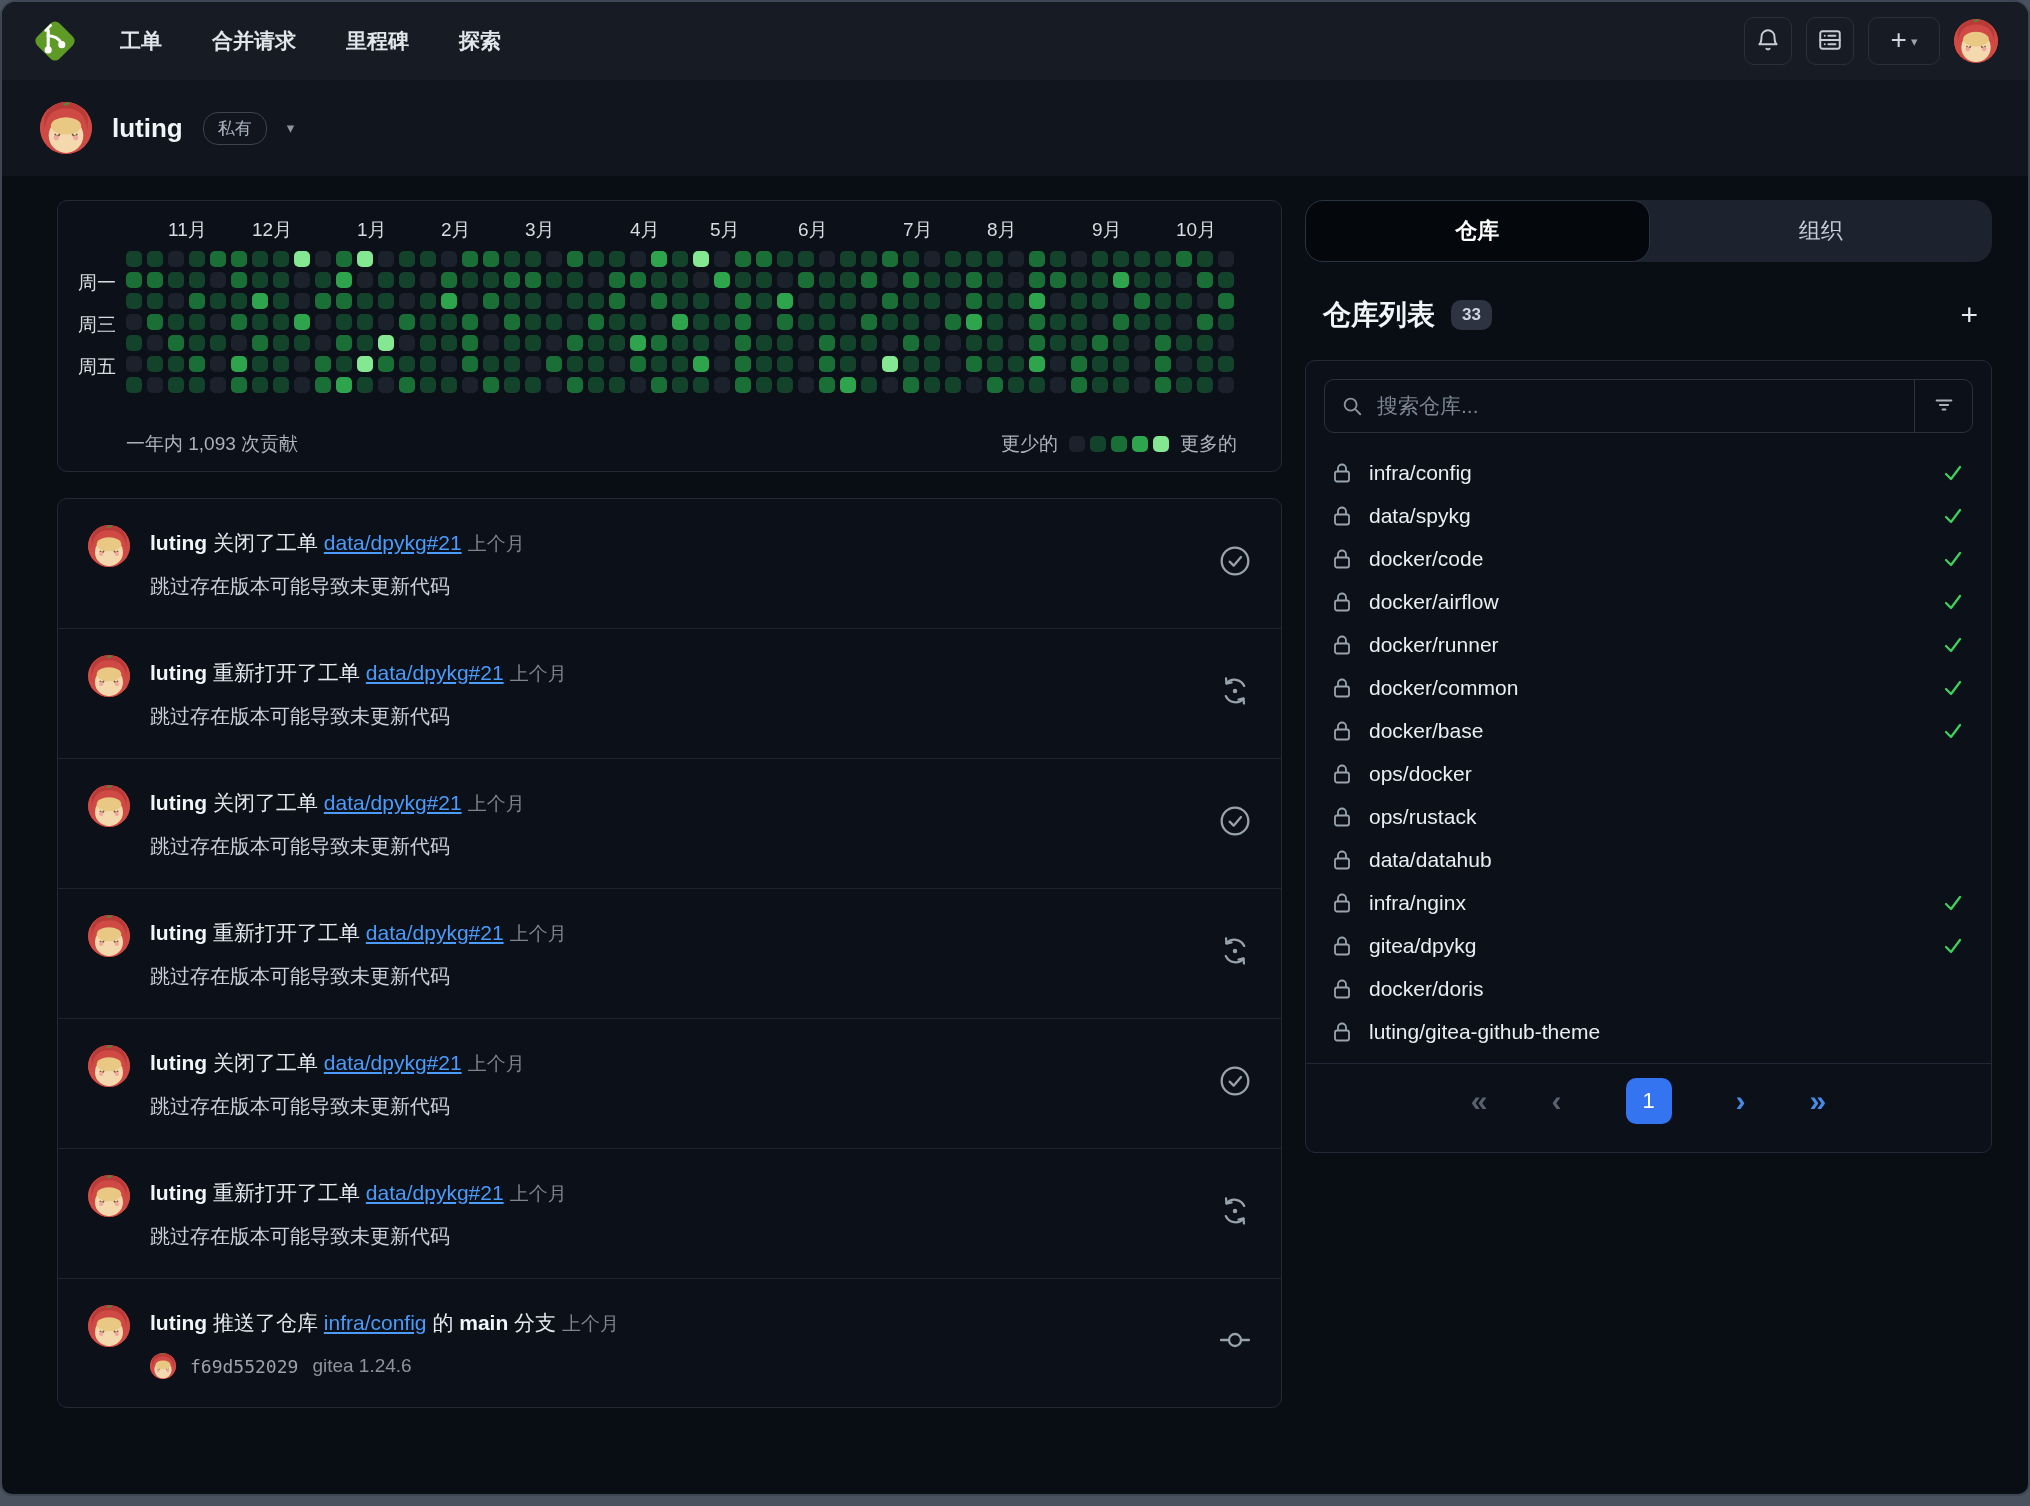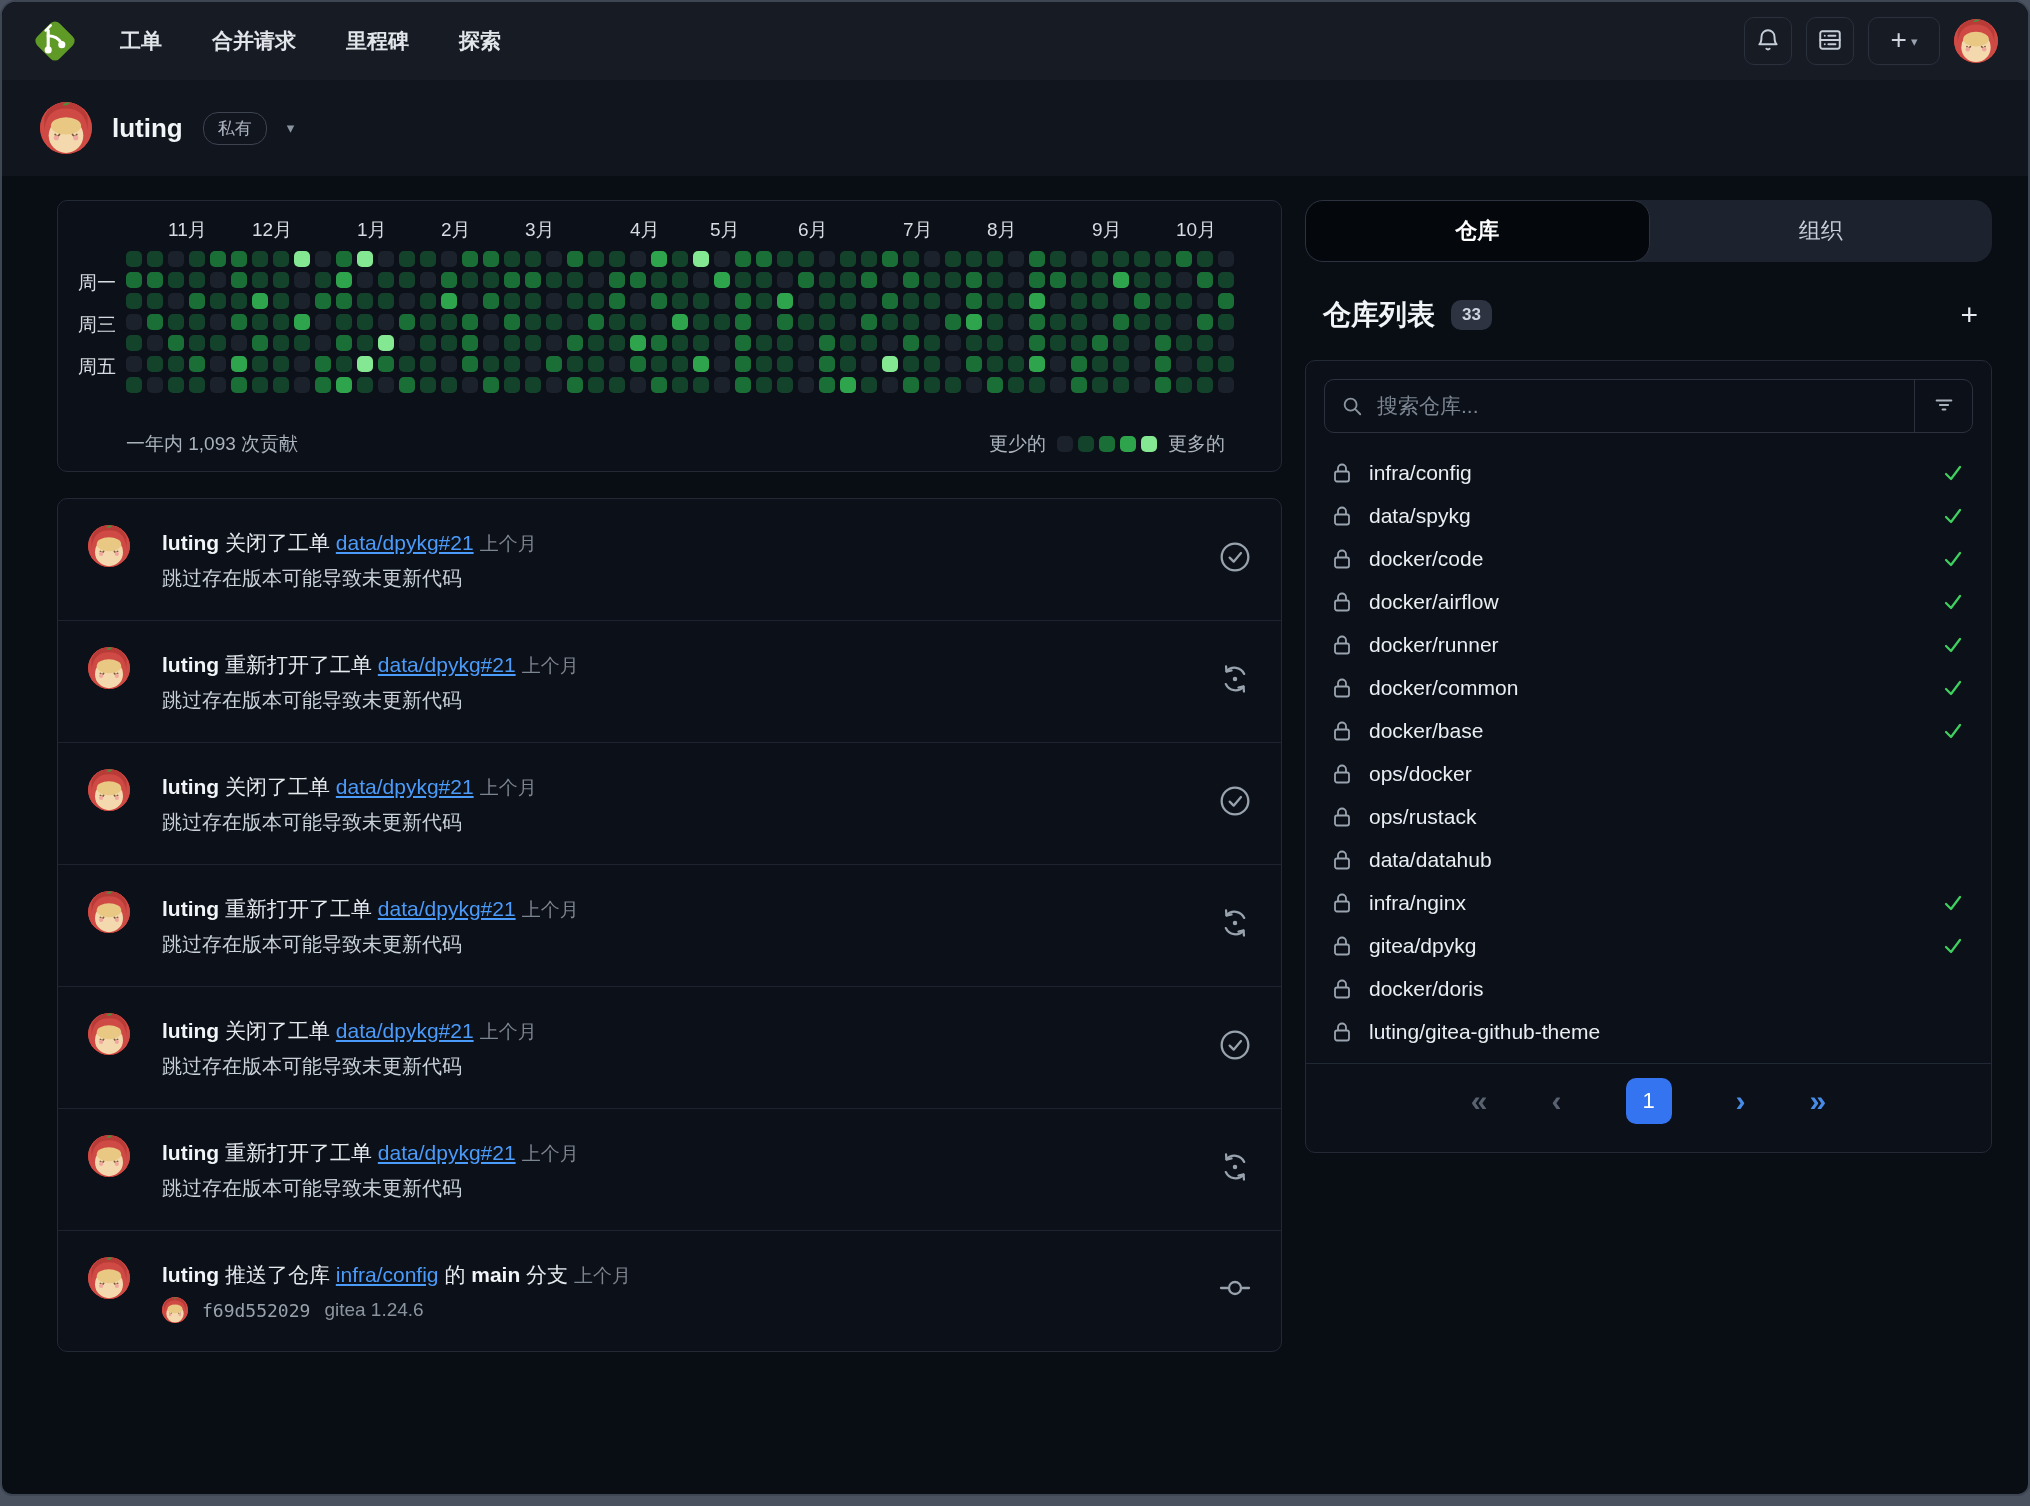--- a/index.html
+++ b/index.html
@@ -63,33 +63,33 @@
   .card {
     background:#0c1018; border:1px solid #232a36; border-radius:10px;
   }
 
   
   .hm-card { padding:16px 0 14px 0; }
   .hm-body { position:relative; height:206px; }
   .hm-month { position:absolute; top:0; font-size:19px; color:#d7dce2; }
   .hm-day { position:absolute; width:58px; text-align:right; font-size:19px; color:#d7dce2; }
   .hm-cell { position:absolute; width:16px; height:16px; border-radius:5px; }
-  .hm-foot { display:flex; align-items:center; margin:8px 56px 0 68px; }
+  .hm-foot { display:flex; align-items:center; margin:8px 44px 0 68px; }
   .hm-total { font-size:19px; color:#aab2bc; }
   .hm-legend { margin-left:auto; display:flex; align-items:center; gap:5px; }
   .hm-legend-label { font-size:19px; color:#aab2bc; }
   .hm-legend-label.less { margin-right:6px; }
   .hm-legend-label.more { margin-left:6px; }
   .hm-legend-sq { width:16px; height:16px; border-radius:5px; }
 
   
   .feed-card { margin-top:26px; overflow:hidden; }
   .feed-item { display:flex; padding:26px 30px 28px 30px; border-top:1px solid #1d2430; }
   .feed-item:first-child { border-top:none; }
-  .feed-main { margin-left:32px; display:flex; flex-direction:column; gap:8px; padding-top:4px; }
+  .feed-main { margin-left:20px; display:flex; flex-direction:column; gap:16px; padding-top:4px; }
   .feed-title { font-size:21px; color:#e6eaef; }
   .feed-title .actor { font-weight:bold; color:#f2f5f8; }
   .flink { color:#4b9bfa; text-decoration:underline; cursor:pointer; }
   .ftime { color:#7d8590; font-size:19px; margin-left:6px; }
   .feed-body { font-size:20px; color:#c9d1d9; }
   .feed-icon { margin-left:auto; align-self:center; color:#99a3ae; flex:none; }
   .commit-line { display:flex; align-items:center; gap:14px; }
   .commit-hash { font-family:"DejaVu Sans Mono", monospace; font-size:18px; color:#9aa3ad; }
   .commit-msg { font-size:19px; color:#8b949e; }
   .branch-name { font-weight:bold; color:#f2f5f8; }

